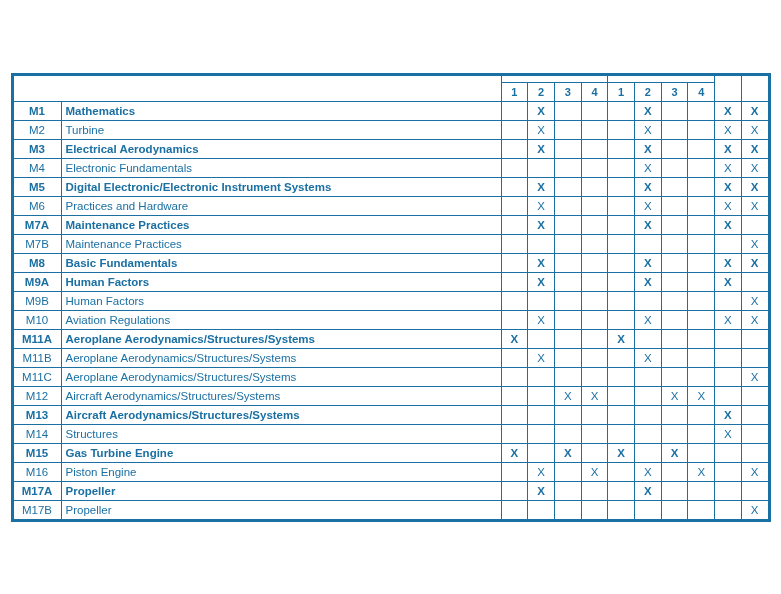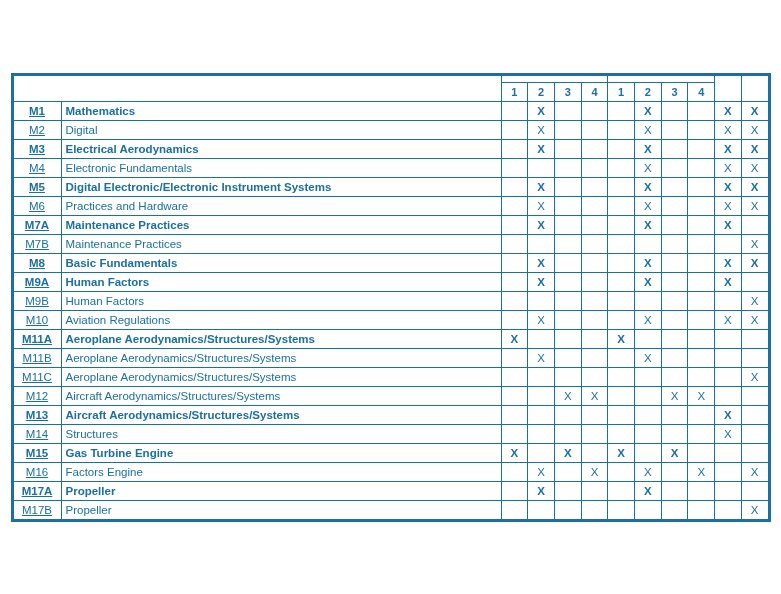--- a/index.html
+++ b/index.html
@@ -28,21 +28,20 @@
       color: #1a6fa3;
       font-size: 11.5px;
       white-space: nowrap;
     }
     td.label-col {
       text-align: left;
     }
     td.module-code {
       font-weight: bold;
       width: 48px;
-      text-decoration: underline;
     }
     .header-main th {
       background: #fff;
       font-weight: bold;
       font-size: 12px;
     }
     .header-sub th {
       background: #fff;
       font-size: 11px;
       font-weight: bold;
@@ -91,21 +90,21 @@
           <td></td>
           <td></td>
           <td>X</td>
           <td></td>
           <td></td>
           <td>X</td>
           <td>X</td>
         </tr>
         <tr class="normal-row">
           <td class="module-code">M2</td>
-          <td class="label-col">Digital</td>
+          <td class="label-col">Turbine</td>
           <td></td>
           <td>X</td>
           <td></td>
           <td></td>
           <td></td>
           <td>X</td>
           <td></td>
           <td></td>
           <td>X</td>
           <td>X</td>
@@ -343,21 +342,21 @@
           <td></td>
           <td>X</td>
           <td></td>
           <td>X</td>
           <td></td>
           <td></td>
           <td></td>
         </tr>
         <tr class="normal-row">
           <td class="module-code">M16</td>
-          <td class="label-col">Factors Engine</td>
+          <td class="label-col">Piston Engine</td>
           <td></td>
           <td>X</td>
           <td></td>
           <td>X</td>
           <td></td>
           <td>X</td>
           <td></td>
           <td>X</td>
           <td></td>
           <td>X</td>

